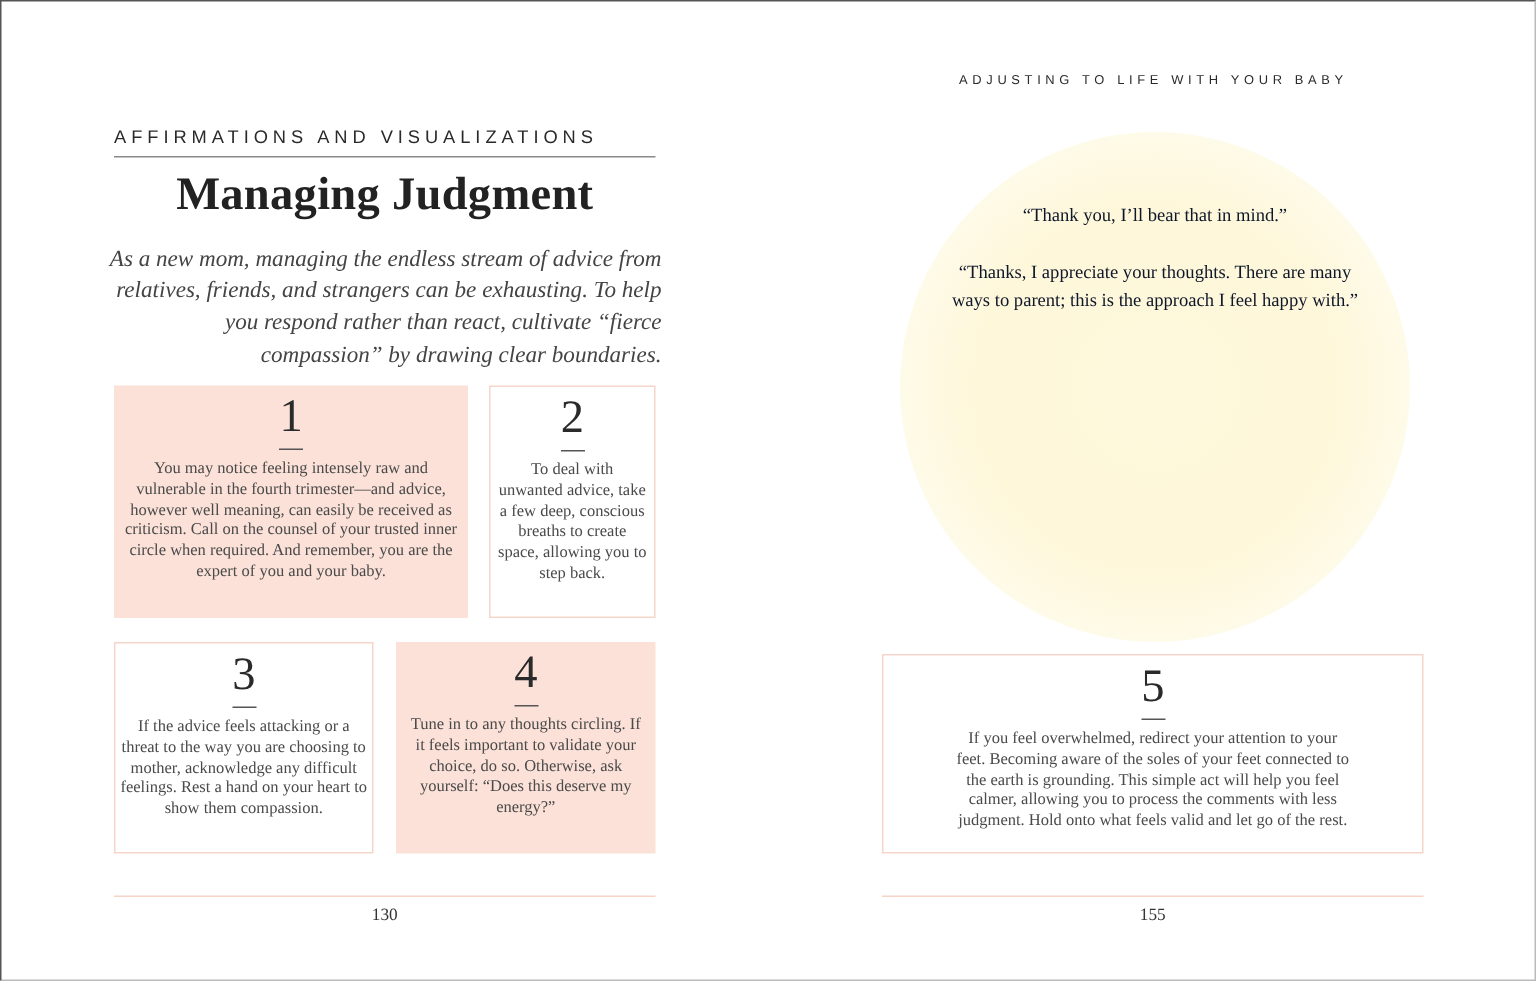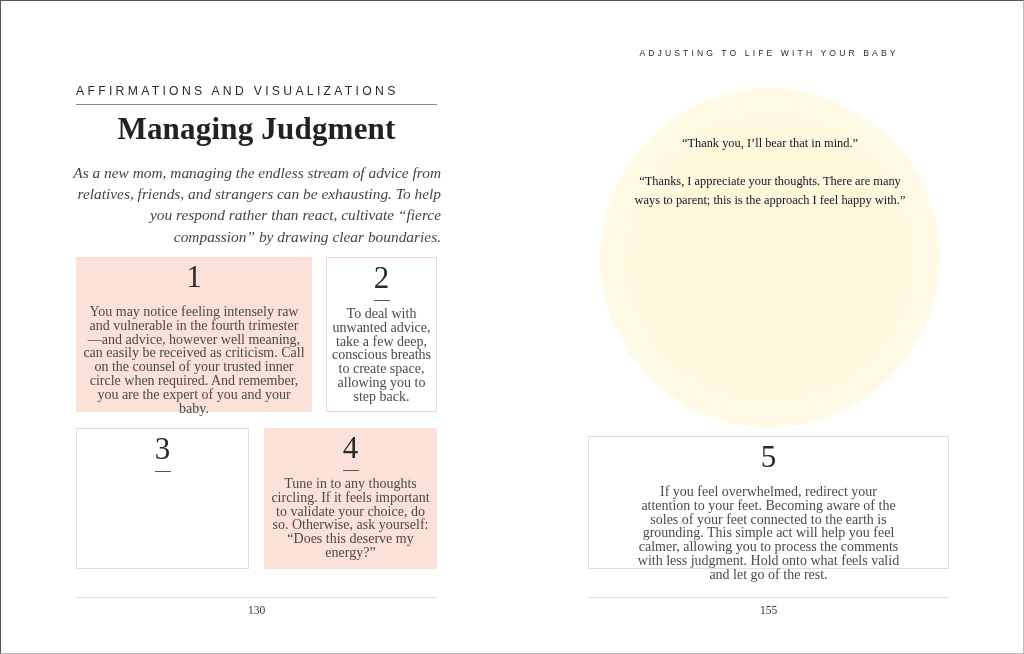--- a/index.html
+++ b/index.html
@@ -15,21 +15,21 @@
     .section-label { position: absolute; left: 76px; top: 84px; width: 361px; font-family: "Liberation Sans", "DejaVu Sans", sans-serif; font-size: 12.2px; letter-spacing: 3.3px; color: #2a2a2a; white-space: nowrap; }
     .section-rule { position: absolute; left: 76px; top: 104px; width: 361px; height: 1px; background: #8a8a8a; }
     .title { position: absolute; left: 76px; top: 111px; width: 361px; text-align: center; font-family: "Liberation Serif", "DejaVu Serif", serif; font-size: 31px; color: #222; letter-spacing: 0.2px; }
     .intro { position: absolute; left: 72px; top: 162px; width: 369px; text-align: right; font-family: "Liberation Serif", "DejaVu Serif", serif; font-style: italic; font-size: 15.4px; line-height: 21.2px; color: #444; }
 
     .card { position: absolute; display: flex; flex-direction: column; align-items: center; text-align: center; }
     .card.pink { background: #fbe1d8; }
     .card.outline { background: #fff; border: 1px solid #f6d6cb; }
     .card .num { font-family: "Liberation Serif", "DejaVu Serif", serif; font-size: 31px; line-height: 32px; color: #2a2a2a; margin-top: 4px; }
     .card .num-rule { width: 16px; height: 1px; background: #555; margin-top: 6px; margin-bottom: 6px; }
-    .card .body { font-family: "Liberation Serif", "DejaVu Serif", serif; font-size: 14px; line-height: 13.8px; color: #4a4a4a; }
+    .card .body { font-family: "Liberation Serif", "DejaVu Serif", serif; font-size: 11px; line-height: 13.8px; color: #4a4a4a; }
 
     .card1 { left: 76px; top: 257px; width: 236px; height: 155px; }
     .card1 .body { width: 222px; }
     .card2 { left: 326px; top: 257px; width: 111px; height: 155px; }
     .card2 .body { width: 100px; }
     .card3 { left: 76px; top: 428px; width: 173px; height: 141px; }
     .card3 .body { width: 165px; }
     .card4 { left: 264px; top: 428px; width: 173px; height: 141px; }
     .card4 .body { width: 160px; }
 
@@ -66,20 +66,21 @@
 
   <div class="card outline card2">
     <div class="num">2</div>
     <div class="num-rule"></div>
     <div class="body">To deal with unwanted advice, take a few deep, conscious breaths to create space, allowing you to step back.</div>
   </div>
 
   <div class="card outline card3">
     <div class="num">3</div>
     <div class="num-rule"></div>
+    <div class="body">If the advice feels attacking or a threat to the way you are choosing to mother, acknowledge any difficult feelings. Rest a hand on your heart to show them compassion.</div>
   </div>
 
   <div class="card pink card4">
     <div class="num">4</div>
     <div class="num-rule"></div>
     <div class="body">Tune in to any thoughts circling. If it feels important to validate your choice, do so. Otherwise, ask yourself: “Does this deserve my energy?”</div>
   </div>
 
   <div class="footer-rule" style="left:76px; top:597px; width:361px;"></div>
   <div class="folio" style="left:76px; top:604px; width:361px;">130</div>

